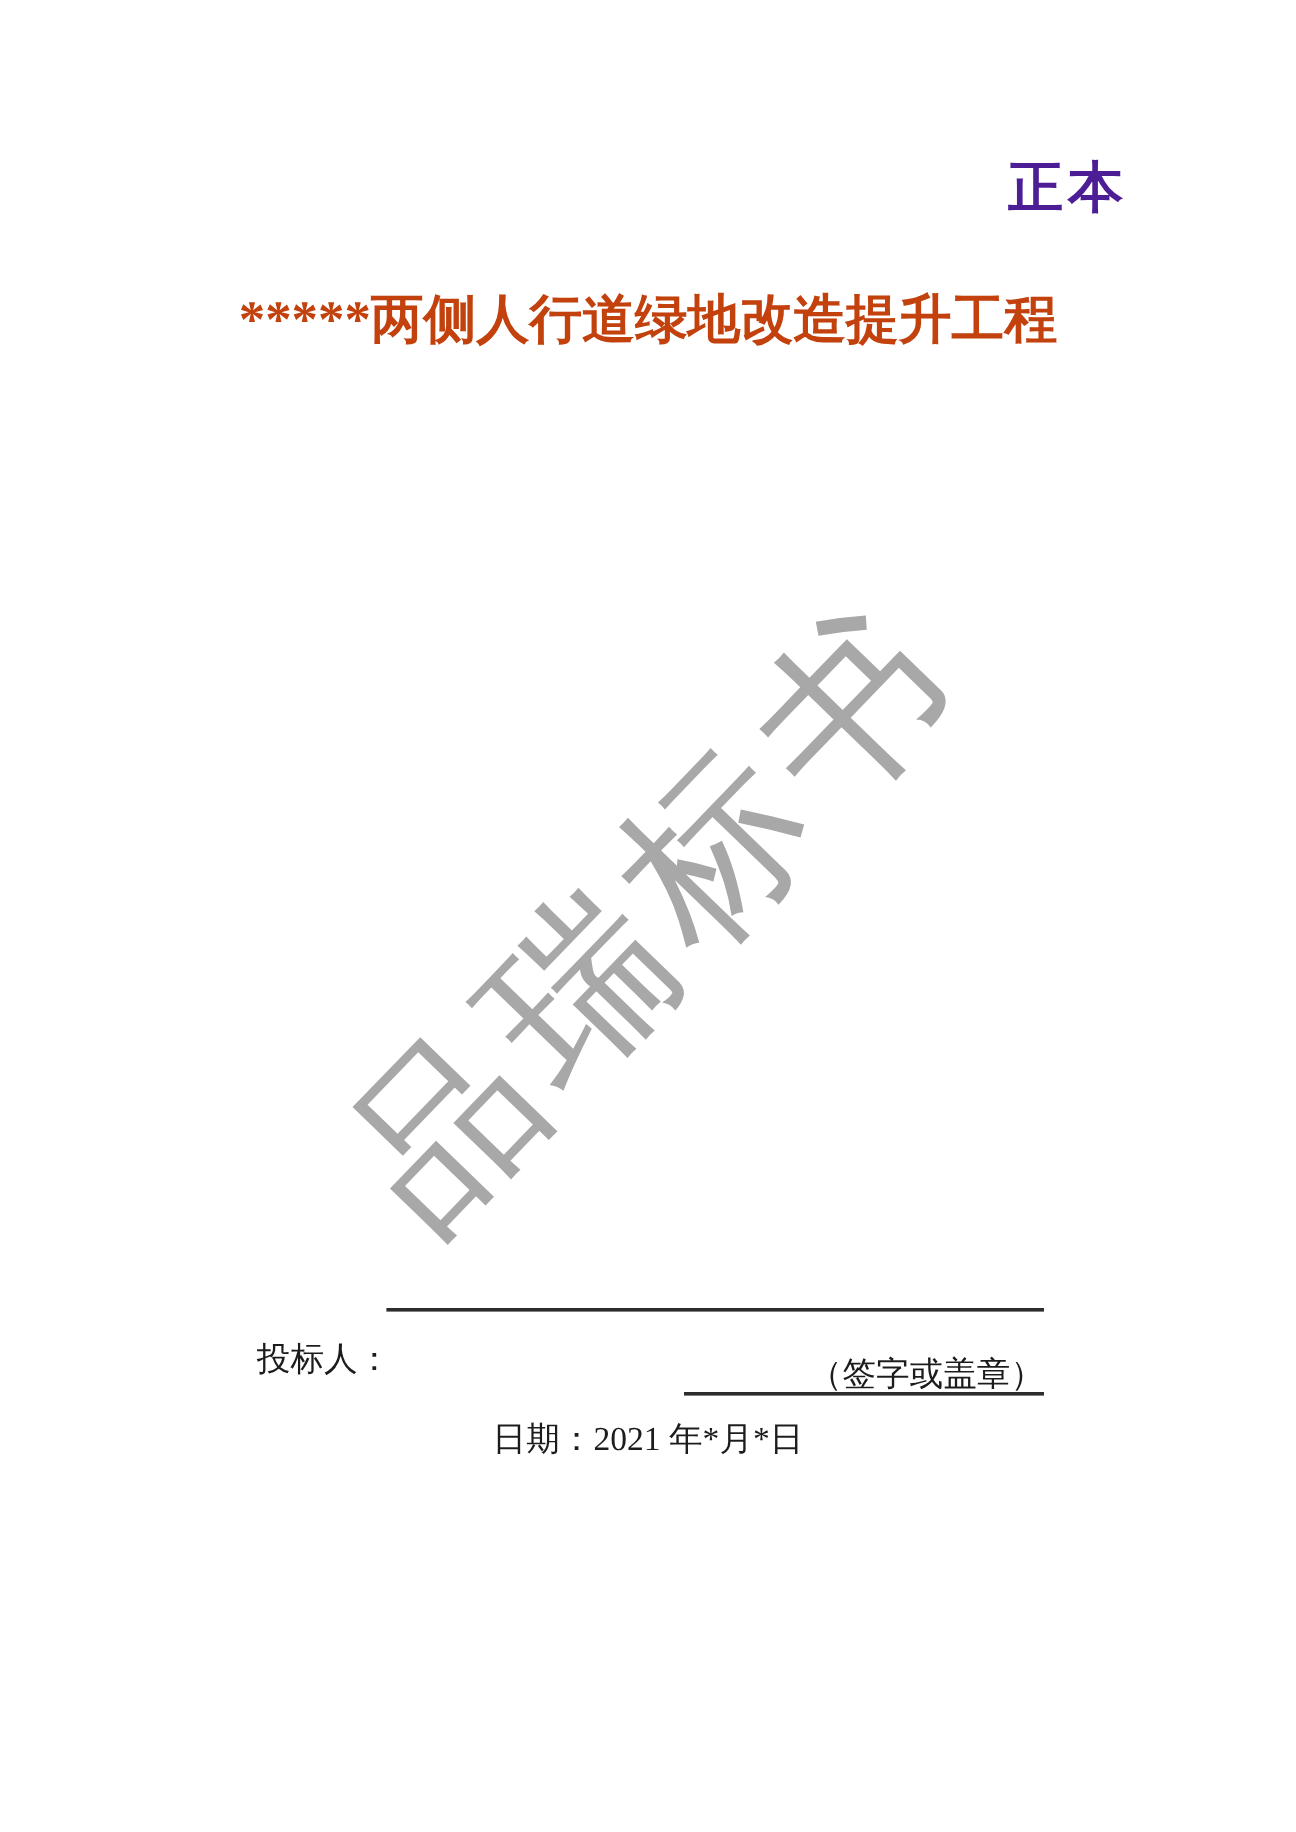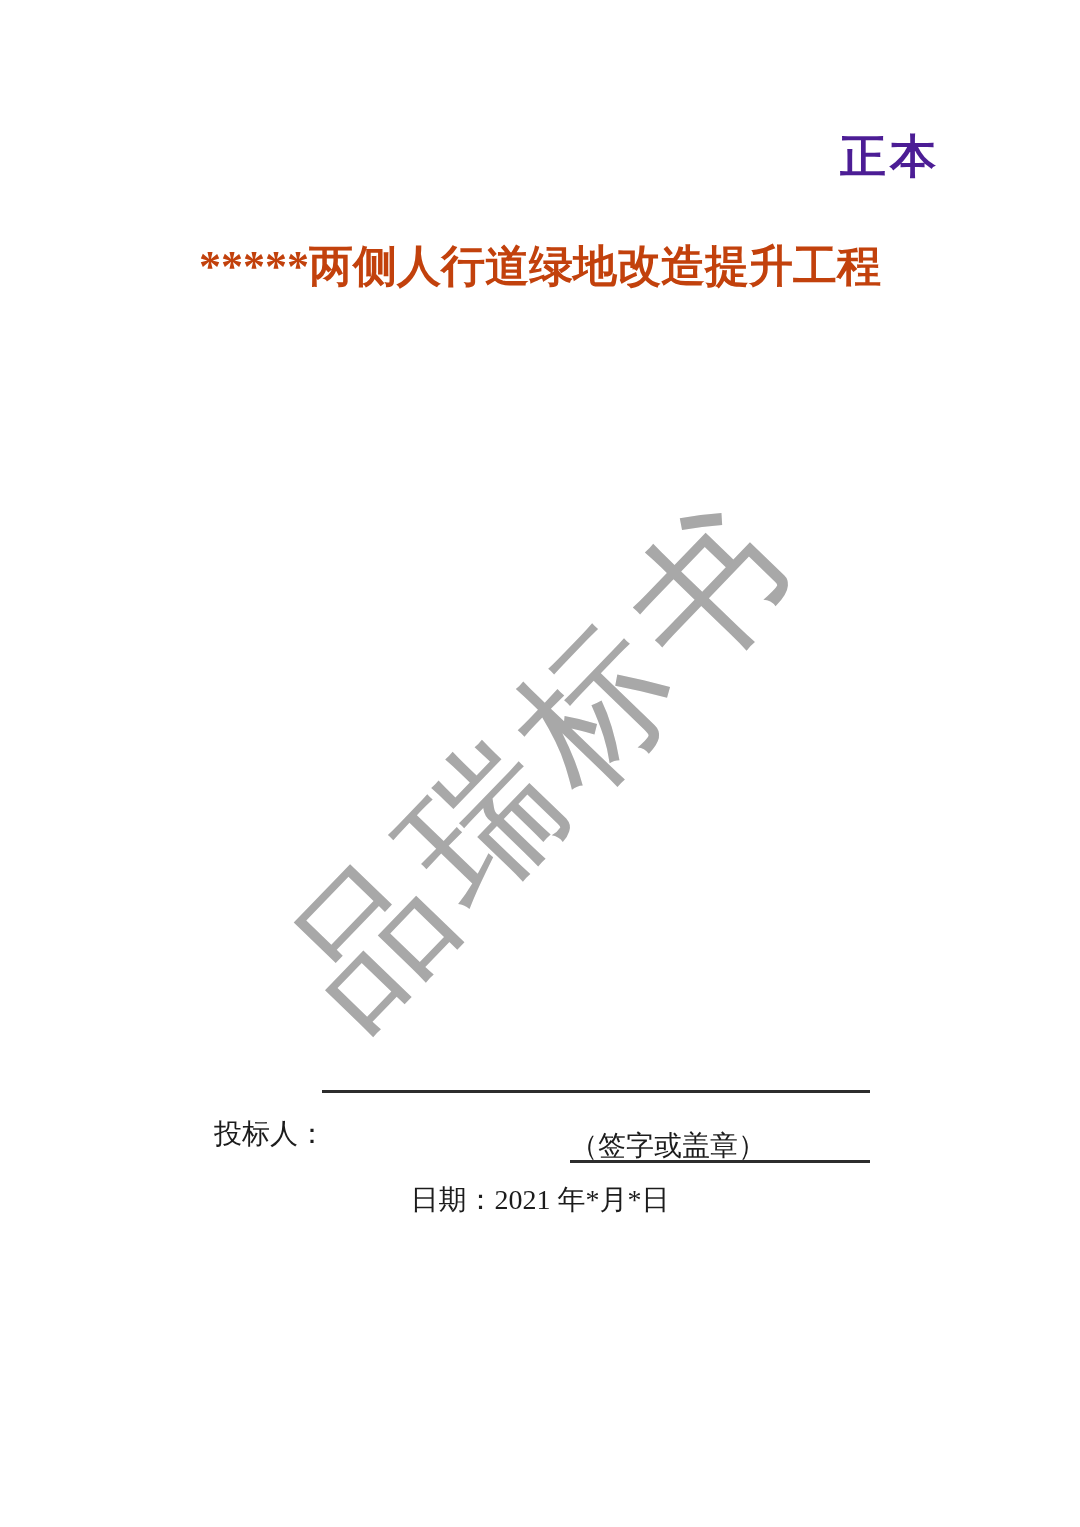--- a/index.html
+++ b/index.html
@@ -84,20 +84,21 @@
     position: absolute;
     border-bottom: 3px solid #2d2d2d;
     height: 0;
   }
   .line-bidder { left: 322px; top: 1090px; width: 548px; }
   .line-agent  { left: 570px; top: 1160px; width: 300px; }
   .agent-hint {
     position: absolute;
     left: 570px; top: 1129px;
     width: 300px;
+    text-align: right;
     font-size: 28px;
     line-height: 1.2;
     color: #1c1c1c;
     white-space: nowrap;
   }
   .date-line {
     position: absolute;
     left: 0; top: 1182px;
     width: 100%;
     text-align: center;

